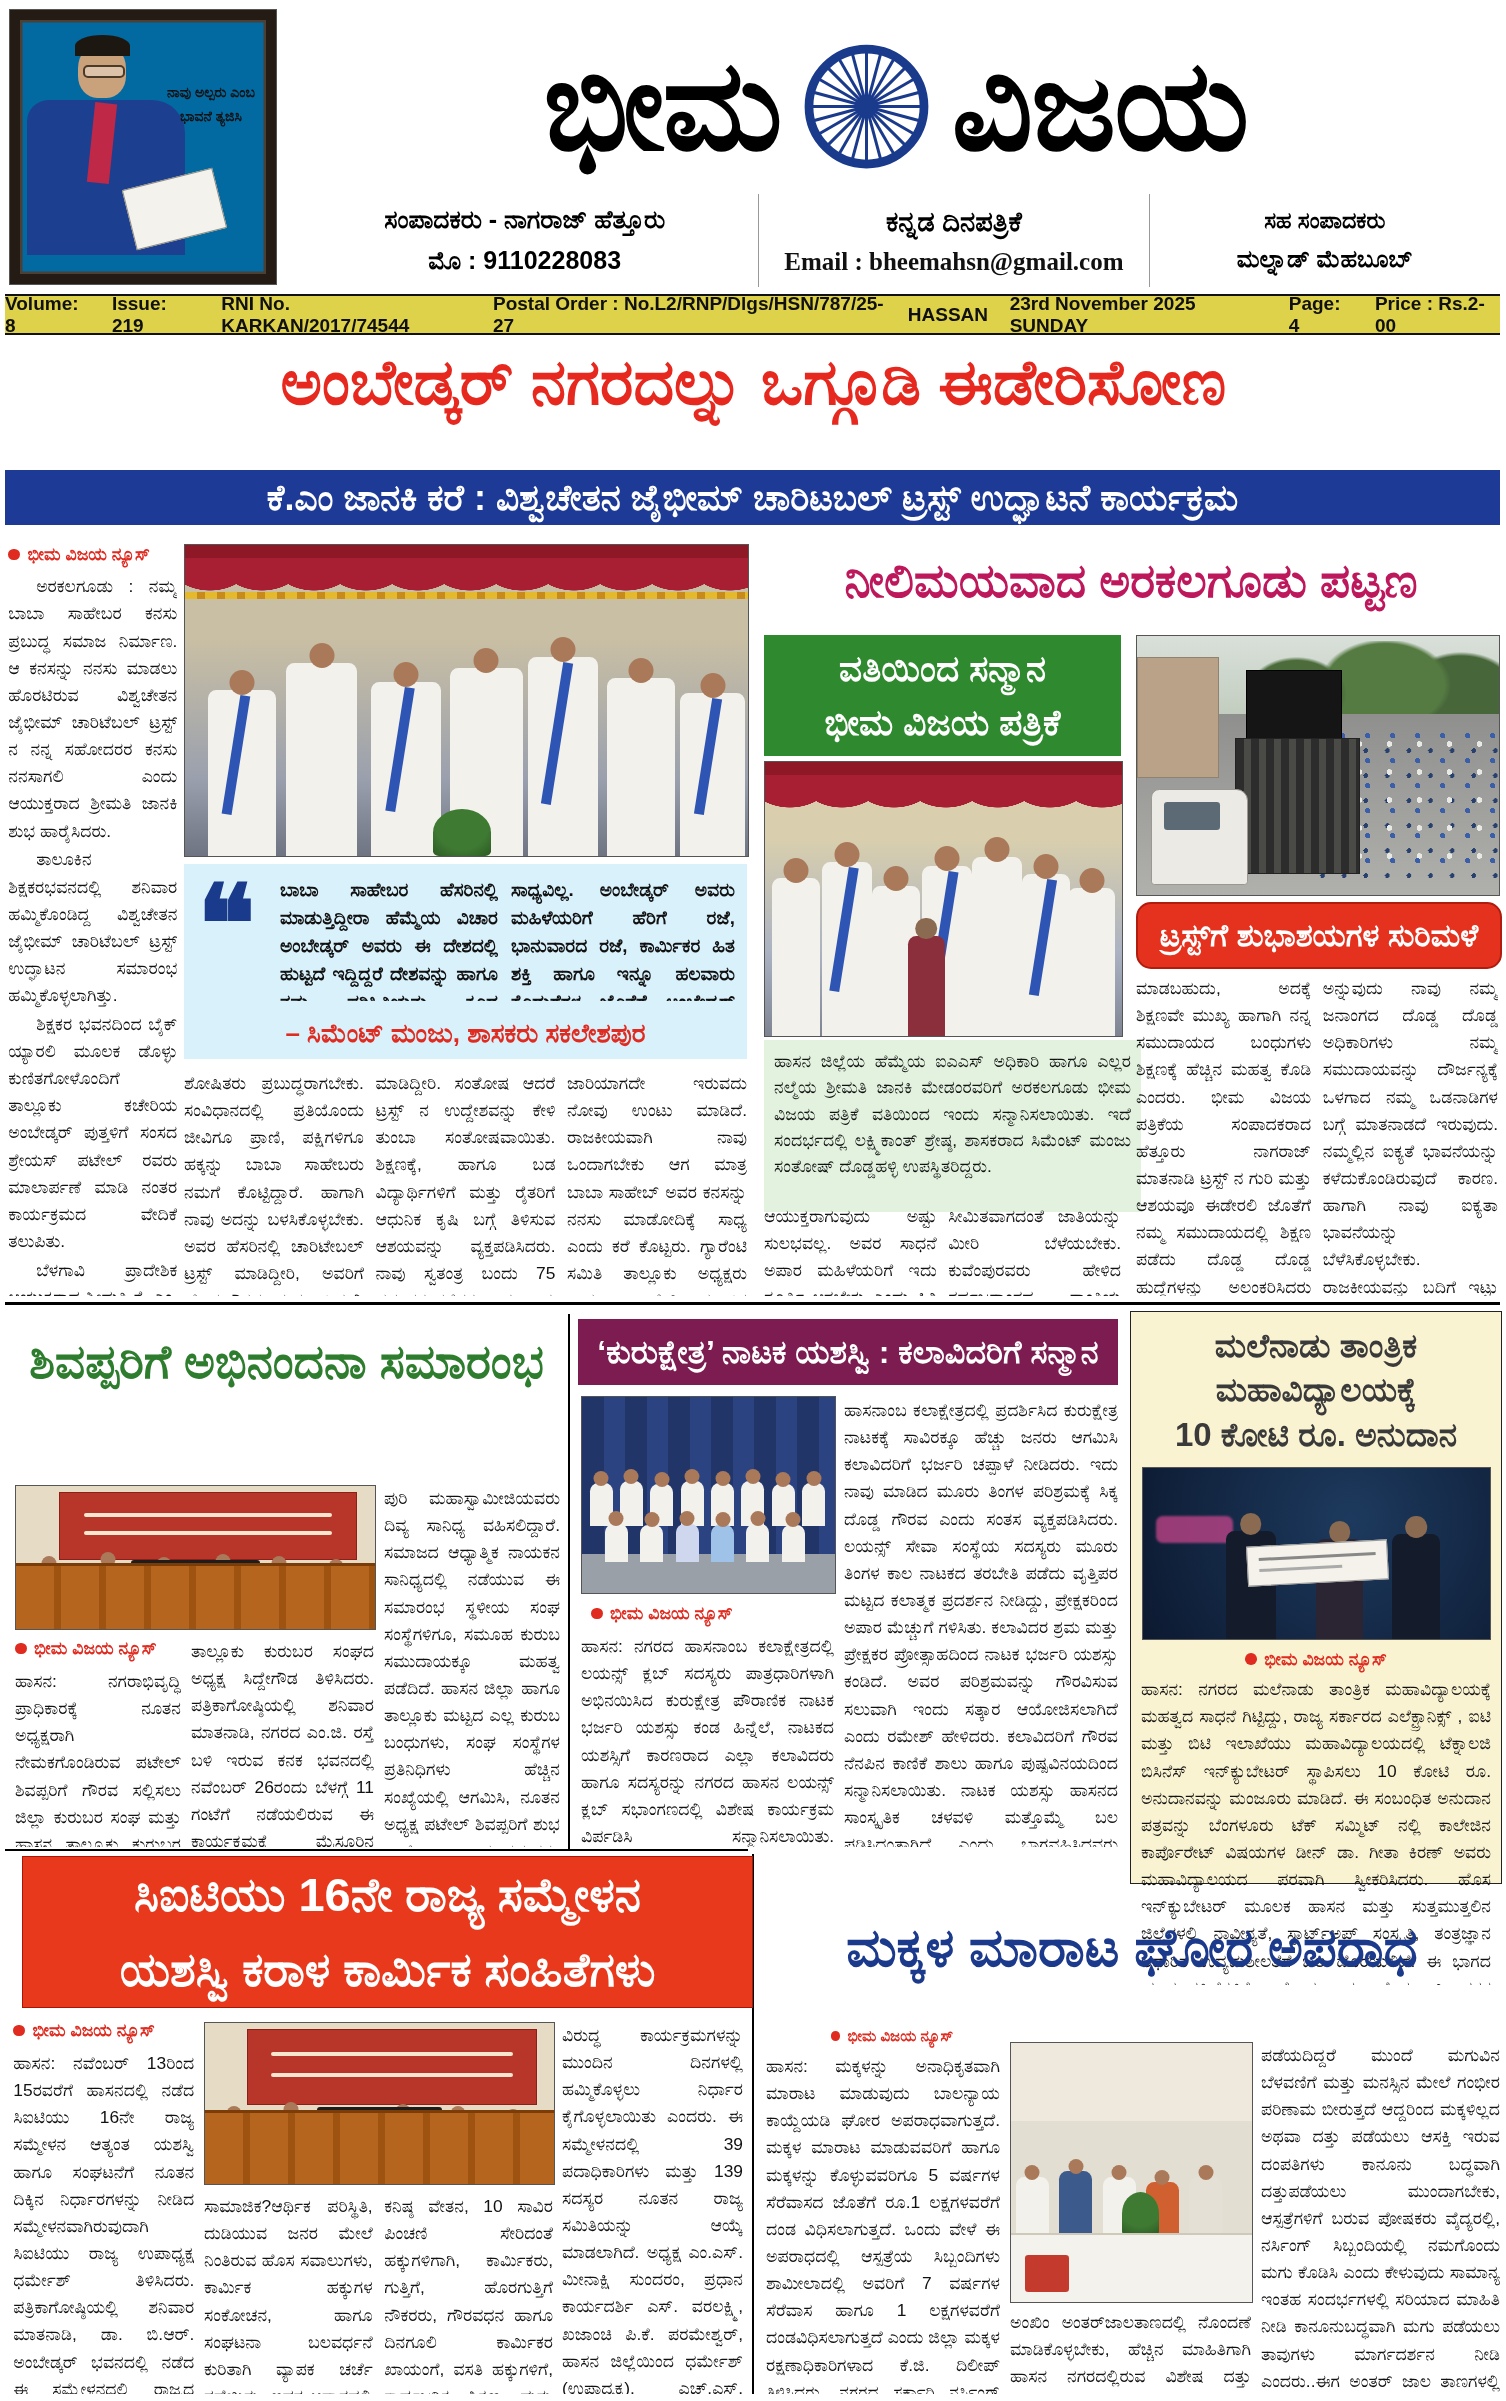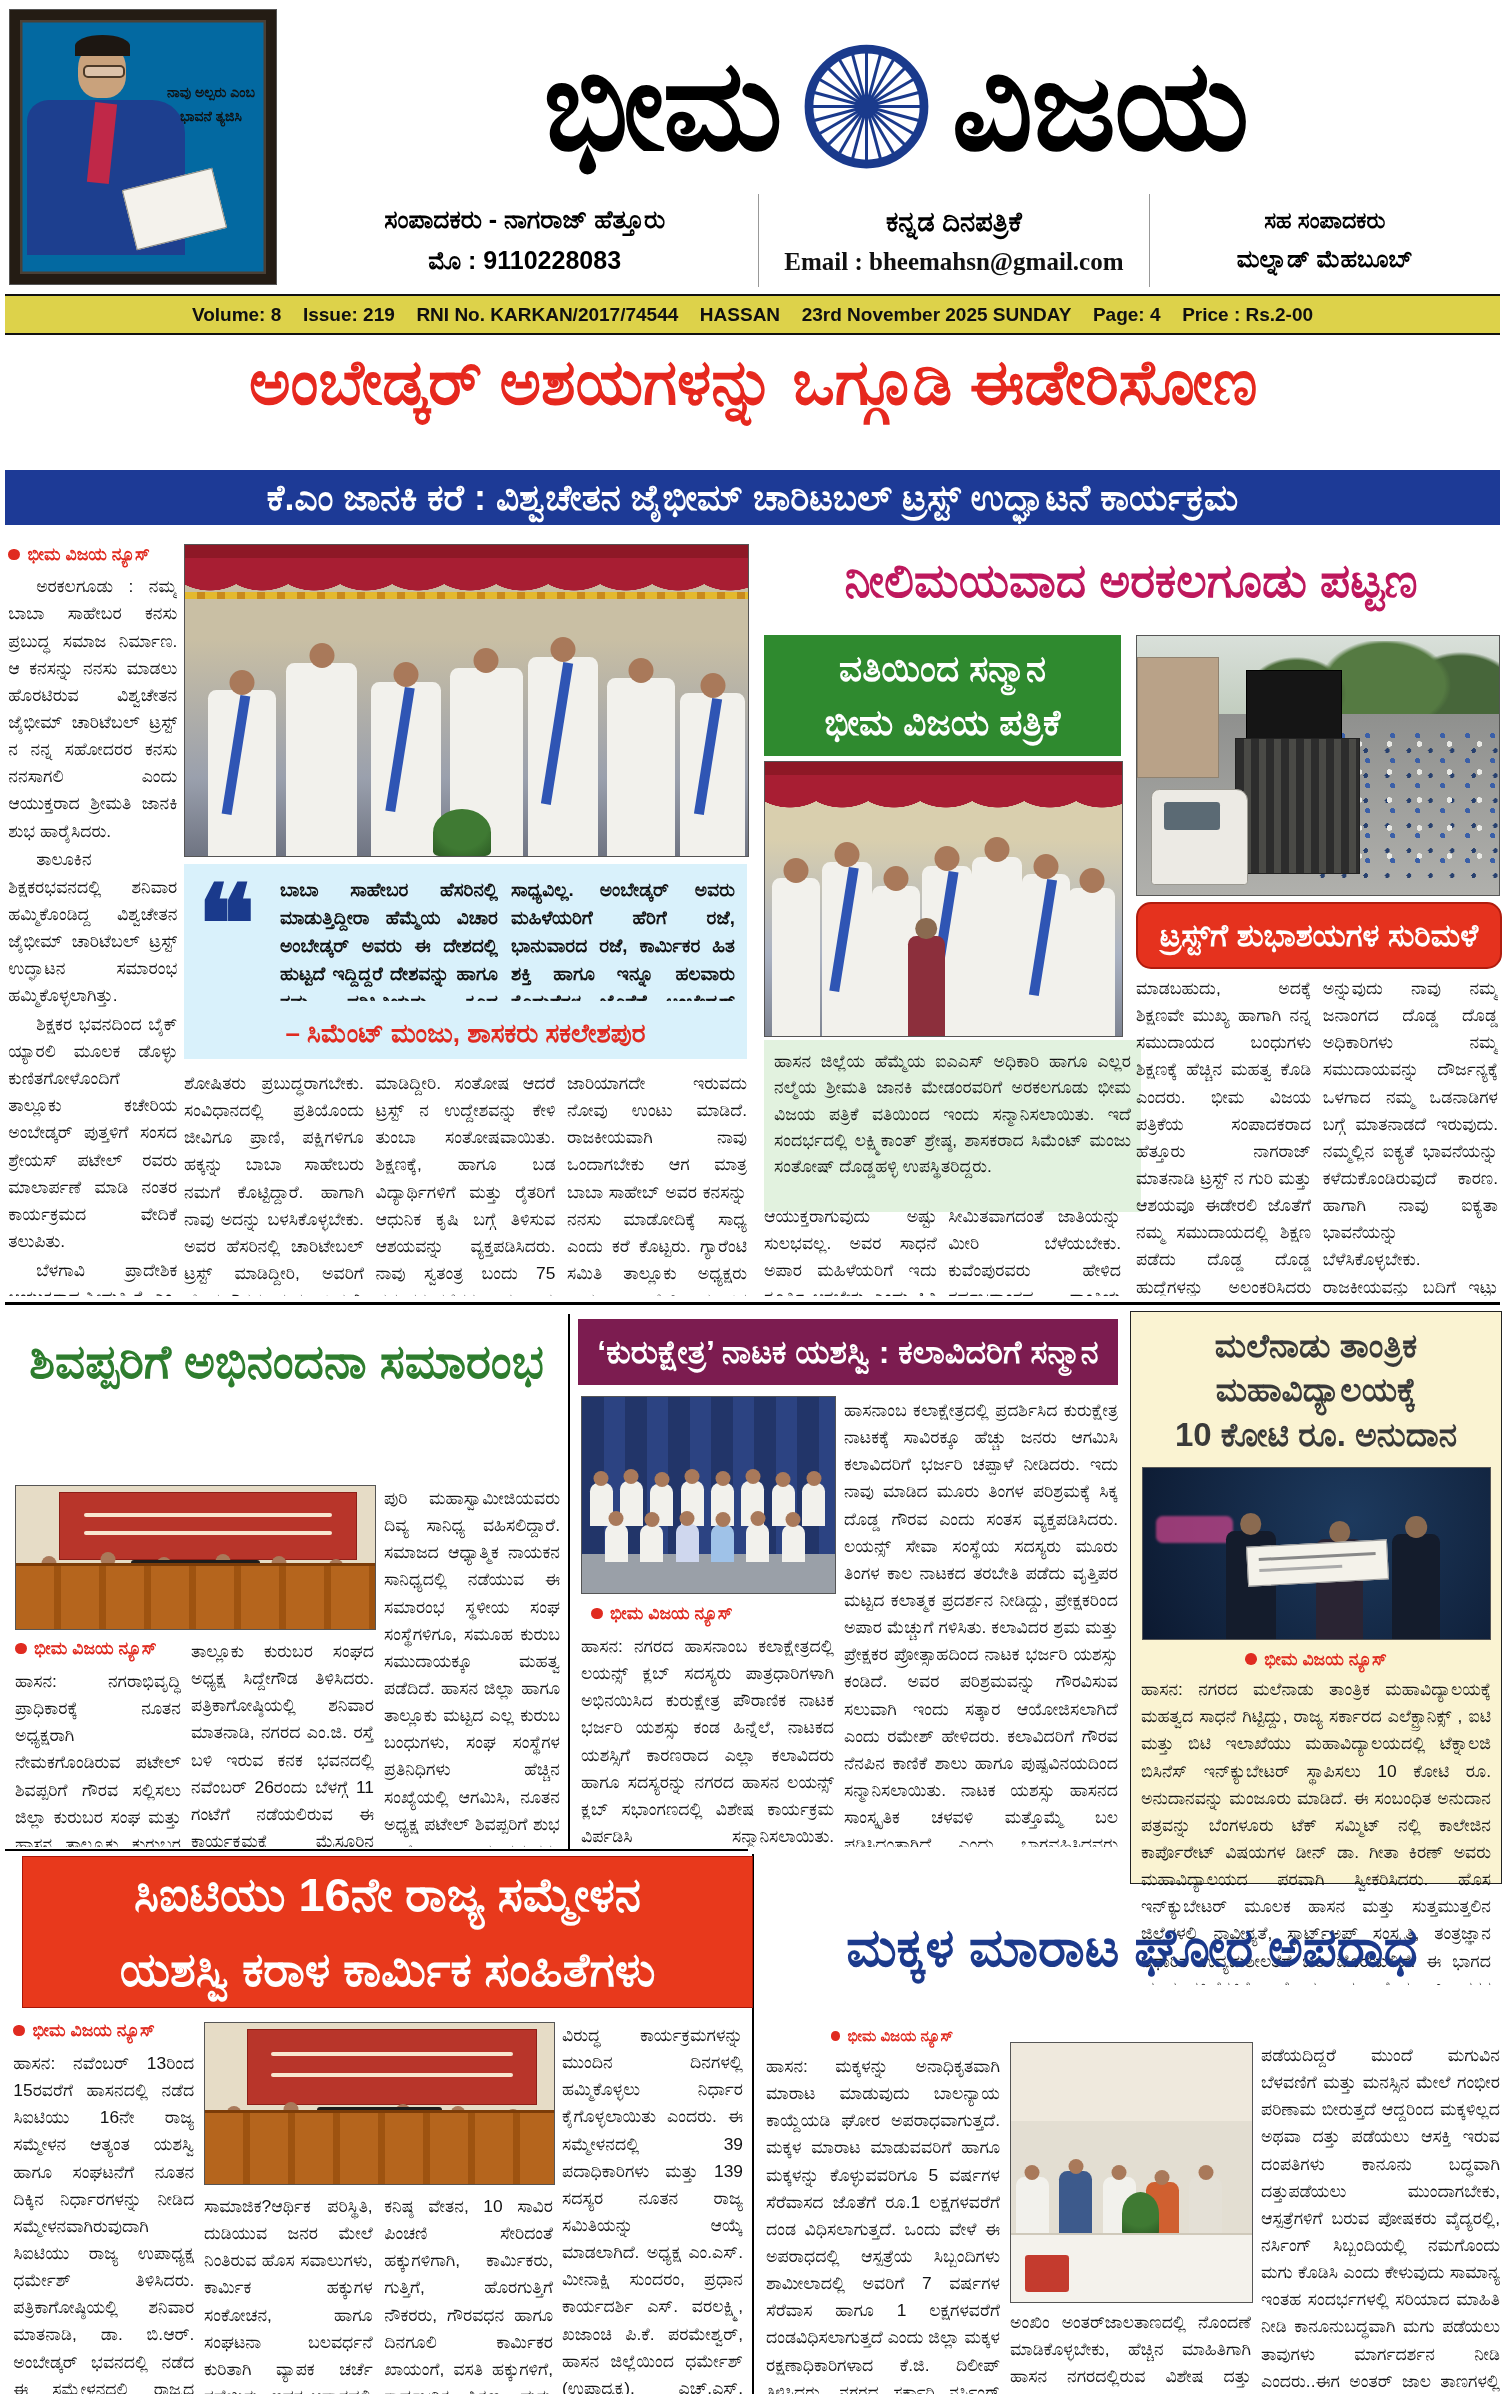--- a/index.html
+++ b/index.html
@@ -142,27 +142,28 @@
     <div class="ctr" style="flex:0.9;display:flex;flex-direction:column;justify-content:center;gap:11.6px;">
       <div class="mast-sub" style="font-size:22.4px;">ಸಹ ಸಂಪಾದಕರು</div>
       <div class="mast-sub" style="font-size:24px;">ಮಲ್ನಾಡ್ ಮೆಹಬೂಬ್</div>
     </div>
   </div>
 
   <div class="abs infobar" style="left:5px;top:294px;width:1495px;height:37px;">
     <span>Volume: 8</span>
     <span>Issue: 219</span>
     <span>RNI No. KARKAN/2017/74544</span>
+    <span>Postal Order : No.L2/RNP/Dlgs/HSN/787/25-27</span>
     <span>HASSAN</span>
     <span>23rd November 2025 SUNDAY</span>
     <span>Page: 4</span>
     <span>Price : Rs.2-00</span>
   </div>
 
-  <div class="abs ctr lead-head" style="left:8.3px;top:349px;width:1490px;">ಅಂಬೇಡ್ಕರ್ ಅಶಯಗಳನ್ನು ಒಗ್ಗೂಡಿ ಈಡೇರಿಸೋಣ</div>
+  <div class="abs ctr lead-head" style="left:8.3px;top:349px;width:1490px;">ಅಂಬೇಡ್ಕರ್ ನಗರದಲ್ನು ಒಗ್ಗೂಡಿ ಈಡೇರಿಸೋಣ</div>
   <div class="abs subhead-band" style="left:5px;top:470px;width:1495px;height:55px;">ಕೆ.ಎಂ ಜಾನಕಿ ಕರೆ : ವಿಶ್ವಚೇತನ ಜೈಭೀಮ್ ಚಾರಿಟಬಲ್ ಟ್ರಸ್ಟ್ ಉದ್ಘಾಟನೆ ಕಾರ್ಯಕ್ರಮ</div>
 
   <div class="abs" style="left:8.3px;top:544px;width:169px;height:752px;overflow:hidden;">
     <div class="byline">
       <span class="dot"></span>
       <span>ಭೀಮ ವಿಜಯ ನ್ಯೂಸ್</span>
     </div>
     <div class="body-text" style="margin-top:8.3px;">
       <p class="para">ಅರಕಲಗೂಡು : ನಮ್ಮ ಬಾಬಾ ಸಾಹೇಬರ ಕನಸು ಪ್ರಬುದ್ಧ ಸಮಾಜ ನಿರ್ಮಾಣ. ಆ ಕನಸನ್ನು ನನಸು ಮಾಡಲು ಹೊರಟಿರುವ ವಿಶ್ವಚೇತನ ಜೈಭೀಮ್ ಚಾರಿಟೆಬಲ್ ಟ್ರಸ್ಟ್ ನ ನನ್ನ ಸಹೋದರರ ಕನಸು ನನಸಾಗಲಿ ಎಂದು ಆಯುಕ್ತರಾದ ಶ್ರೀಮತಿ ಜಾನಕಿ ಶುಭ ಹಾರೈಸಿದರು.</p>
       <p class="para">ತಾಲೂಕಿನ ಶಿಕ್ಷಕರಭವನದಲ್ಲಿ ಶನಿವಾರ ಹಮ್ಮಿಕೊಂಡಿದ್ದ ವಿಶ್ವಚೇತನ ಜೈಭೀಮ್ ಚಾರಿಟೆಬಲ್ ಟ್ರಸ್ಟ್ ಉದ್ಘಾಟನ ಸಮಾರಂಭ ಹಮ್ಮಿಕೊಳ್ಳಲಾಗಿತ್ತು.</p>

